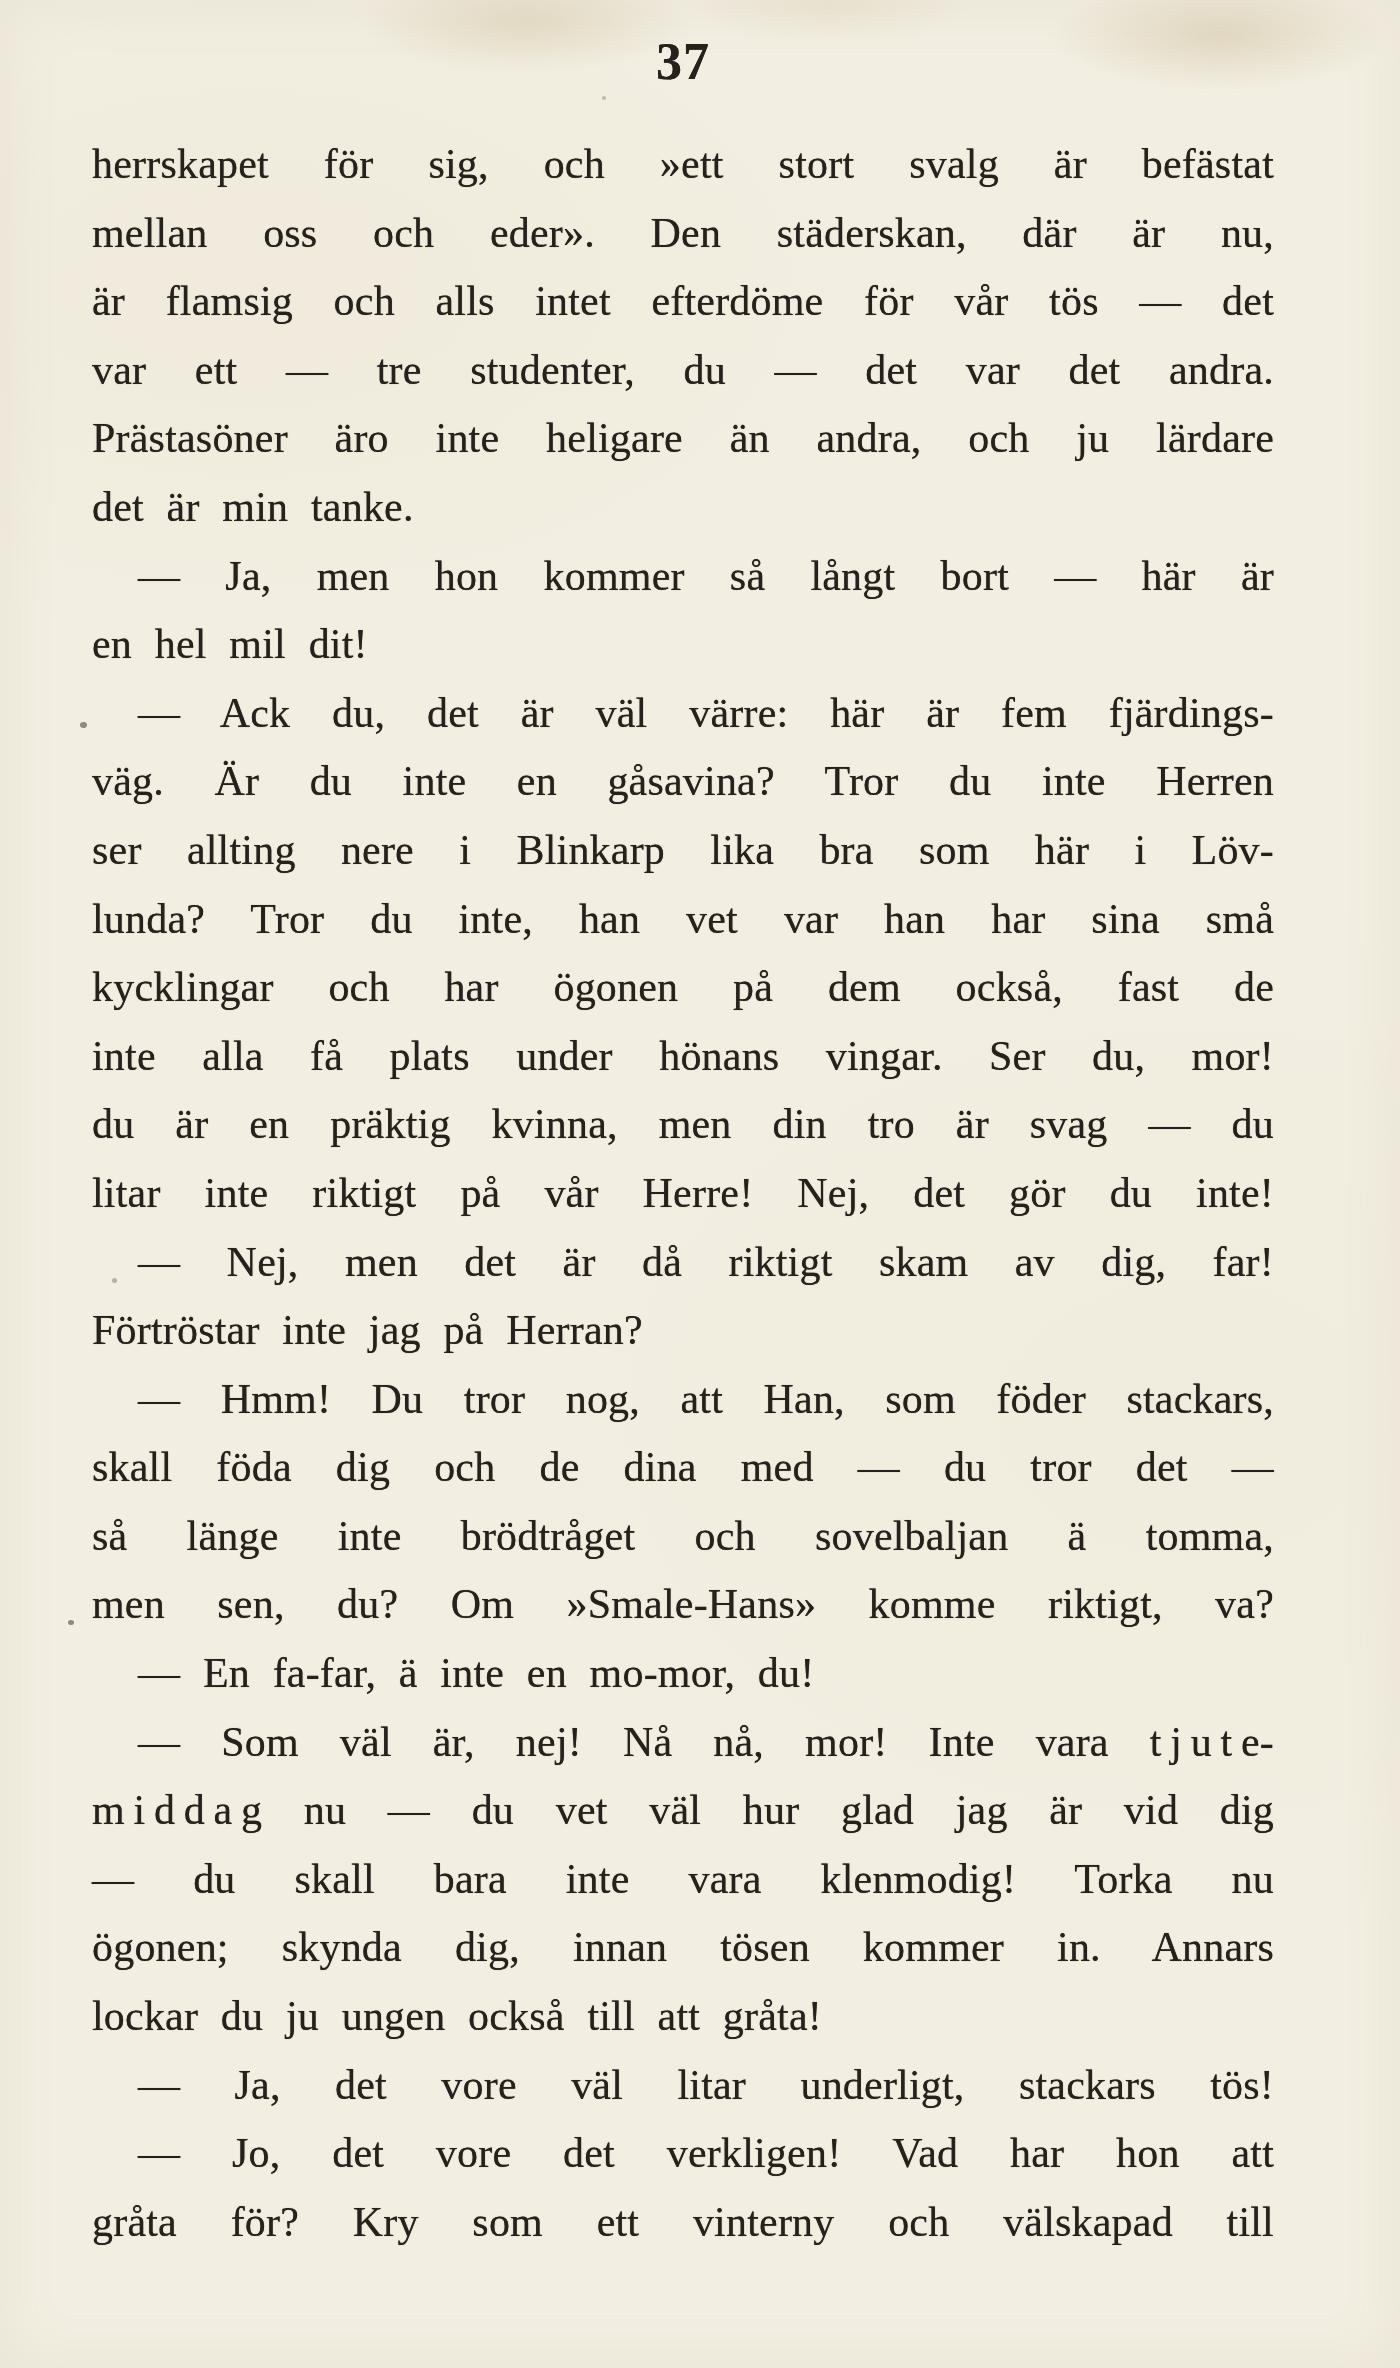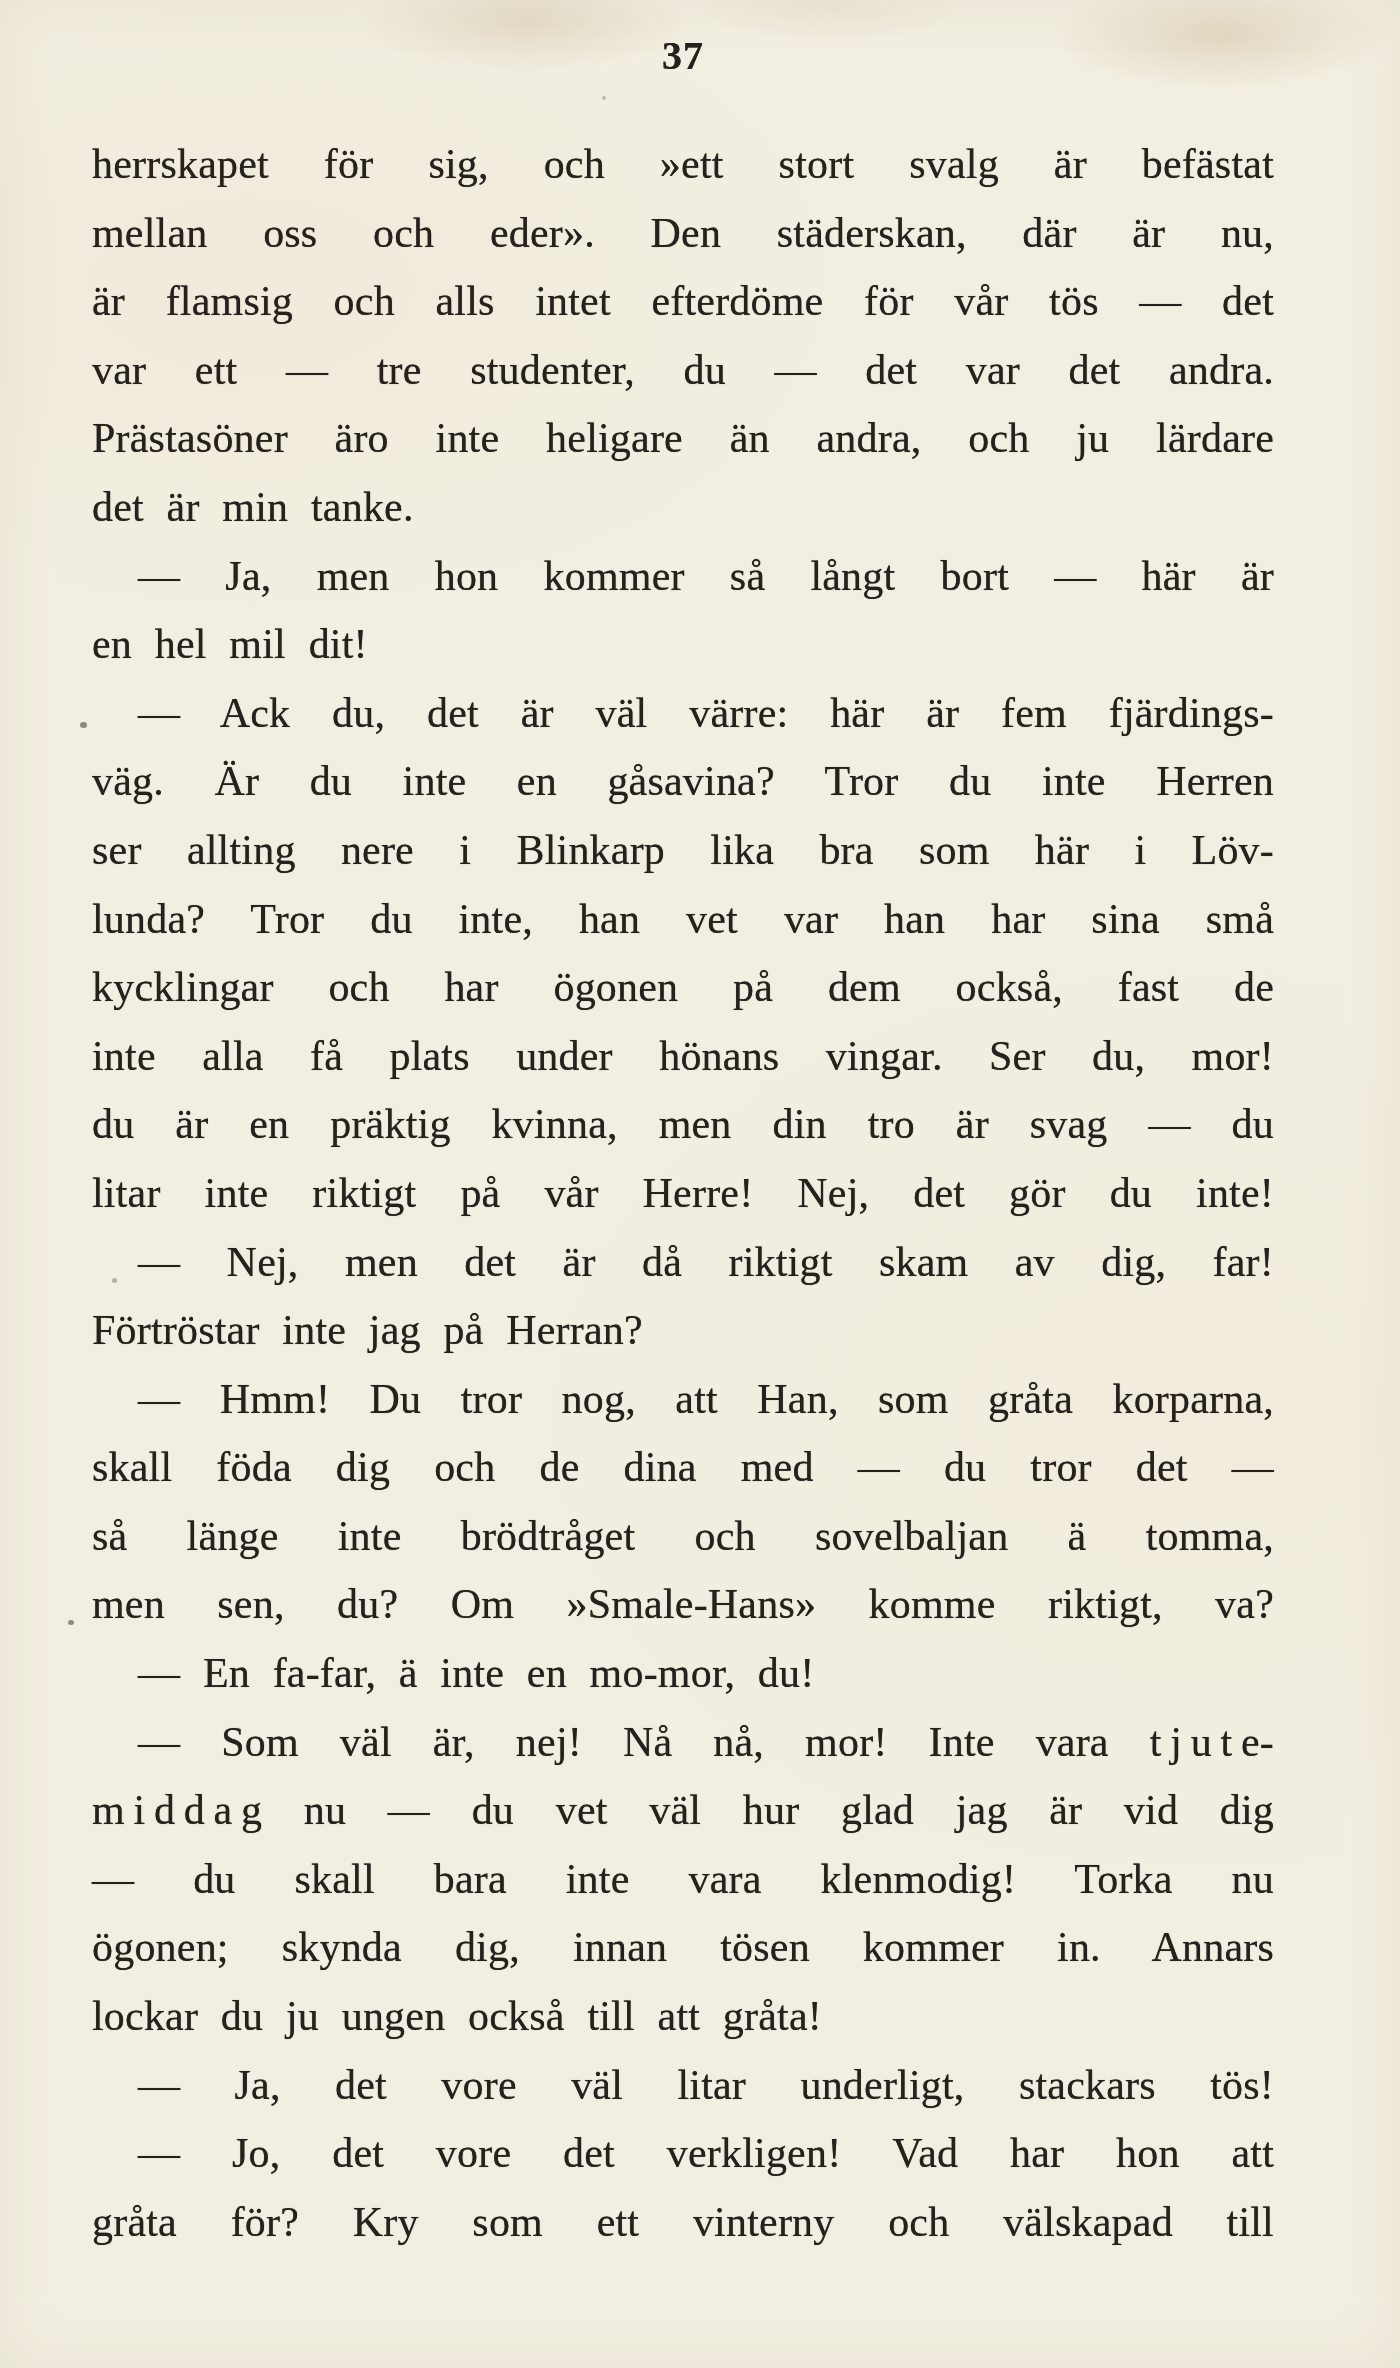--- a/index.html
+++ b/index.html
@@ -35,21 +35,21 @@
   
   .speck{position:absolute;background:rgba(60,52,44,0.55);border-radius:50%;pointer-events:none;}
   .speck-1{left:80px;top:722px;width:7px;height:6px;}
   .speck-2{left:68px;top:1620px;width:6px;height:5px;}
   .speck-3{left:112px;top:1278px;width:5px;height:5px;opacity:.6;}
   .speck-4{left:602px;top:96px;width:4px;height:4px;opacity:.5;}
 
   .pagenum{
     position:absolute;left:92px;top:36px;width:1182px;
     text-align:center;
-    font-size:40px;line-height:1;font-weight:600;
+    font-size:52px;line-height:1;font-weight:600;
     letter-spacing:1px;
     color:var(--ink);
     text-shadow:0 0 0.6px rgba(38,33,28,0.8);
   }
   .textblock{
     position:absolute;left:92px;top:126px;width:1182px;
     font-size:42px;line-height:60.6px;
     color:var(--ink);
     letter-spacing:0.2px;
     text-shadow:0 0 0.7px rgba(38,33,28,0.75);
@@ -85,21 +85,21 @@
       <div class="line j indent">— Ack du, det är väl värre: här är fem fjärdings-</div>
       <div class="line j">väg. Är du inte en gåsavina? Tror du inte Herren</div>
       <div class="line j">ser allting nere i Blinkarp lika bra som här i Löv-</div>
       <div class="line j">lunda? Tror du inte, han vet var han har sina små</div>
       <div class="line j">kycklingar och har ögonen på dem också, fast de</div>
       <div class="line j">inte alla få plats under hönans vingar. Ser du, mor!</div>
       <div class="line j">du är en präktig kvinna, men din tro är svag — du</div>
       <div class="line j">litar inte riktigt på vår Herre! Nej, det gör du inte!</div>
       <div class="line j indent">— Nej, men det är då riktigt skam av dig, far!</div>
       <div class="line e">Förtröstar inte jag på Herran?</div>
-      <div class="line j indent">— Hmm! Du tror nog, att Han, som gråta korparna,</div>
+      <div class="line j indent">— Hmm! Du tror nog, att Han, som föder stackars,</div>
       <div class="line j">skall föda dig och de dina med — du tror det —</div>
       <div class="line j">så länge inte brödtråget och sovelbaljan ä tomma,</div>
       <div class="line j">men sen, du? Om »Smale-Hans» komme riktigt, va?</div>
       <div class="line e indent">— En fa-far, ä inte en mo-mor, du!</div>
       <div class="line j indent">— Som väl är, nej! Nå nå, mor! Inte vara t j u t e-</div>
       <div class="line j">m i d d a g nu — du vet väl hur glad jag är vid dig</div>
       <div class="line j">— du skall bara inte vara klenmodig! Torka nu</div>
       <div class="line j">ögonen; skynda dig, innan tösen kommer in. Annars</div>
       <div class="line e">lockar du ju ungen också till att gråta!</div>
       <div class="line j indent">— Ja, det vore väl litar underligt, stackars tös!</div>

